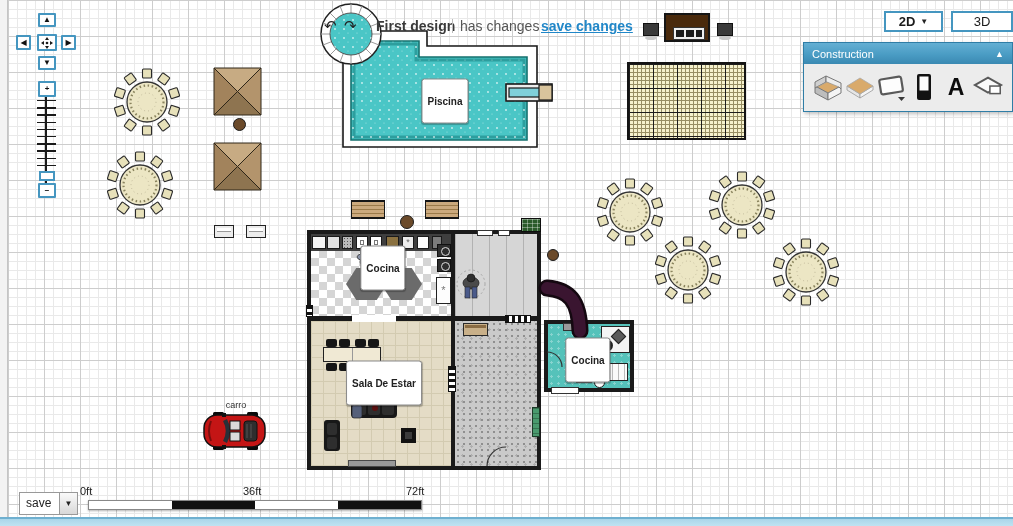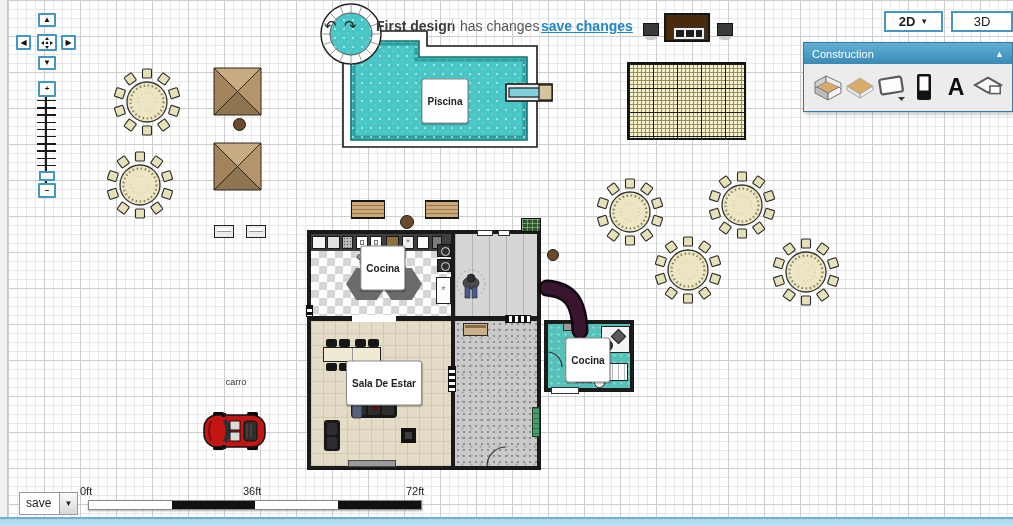--- a/index.html
+++ b/index.html
@@ -403,21 +403,21 @@
       <line x1="47" y1="12" x2="47" y2="26" stroke="#555" stroke-width="1"></line>
       <rect x="18" y="1" width="4" height="4" fill="#111"></rect>
         <rect x="18" y="33" width="4" height="4" fill="#111"></rect>
     </g>
   </svg>
 
   <div class="a room-label" style="left:445px;top:101px;" data-interactable="false">Piscina</div>
   <div class="a room-label" style="left:383px;top:268px;" data-interactable="false">Cocina</div>
   <div class="a room-label" style="left:384px;top:383px;" data-interactable="false">Sala De Estar</div>
   <div class="a room-label" style="left:588px;top:360px;" data-interactable="false">Cocina</div>
-  <div class="a plain-label" style="left:236px;top:382px;" data-interactable="false">carro</div>
+  <div class="a plain-label" style="left:236px;top:405px;" data-interactable="false">carro</div>
 
   <button class="a navbtn" style="left:38px;top:13px;width:18px;height:14px;" data-interactable="true">
       <span data-interactable="false">▲</span>
     </button>
   <button class="a navbtn" style="left:16px;top:35px;width:15px;height:15px;" data-interactable="true">
       <span data-interactable="false">◀</span>
     </button>
   <button class="a navbtn" style="left:37px;top:34px;width:20px;height:17px;" data-interactable="true">
     <svg width="12" height="12" viewBox="0 0 12 12" data-interactable="false">
       <g fill="#1a1a1a">

